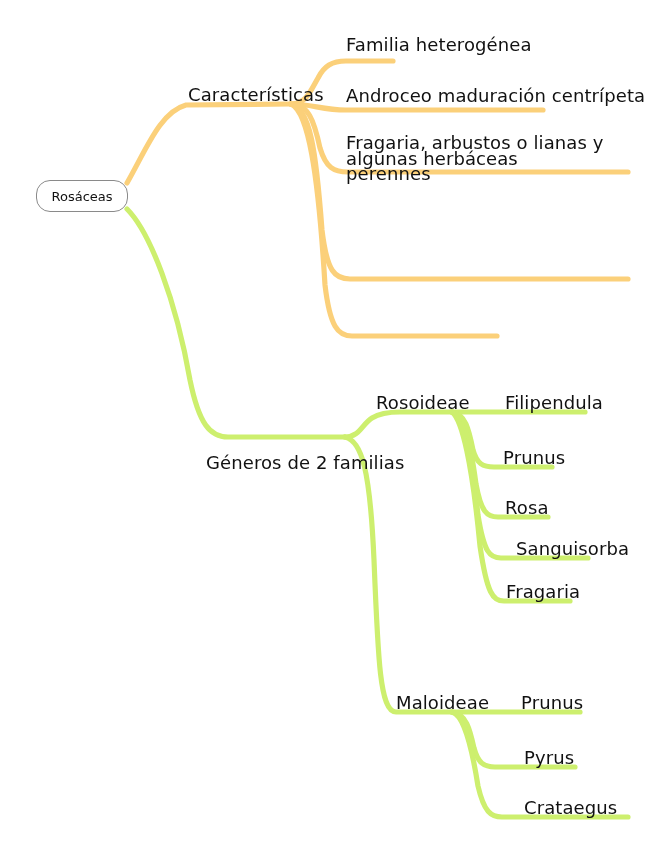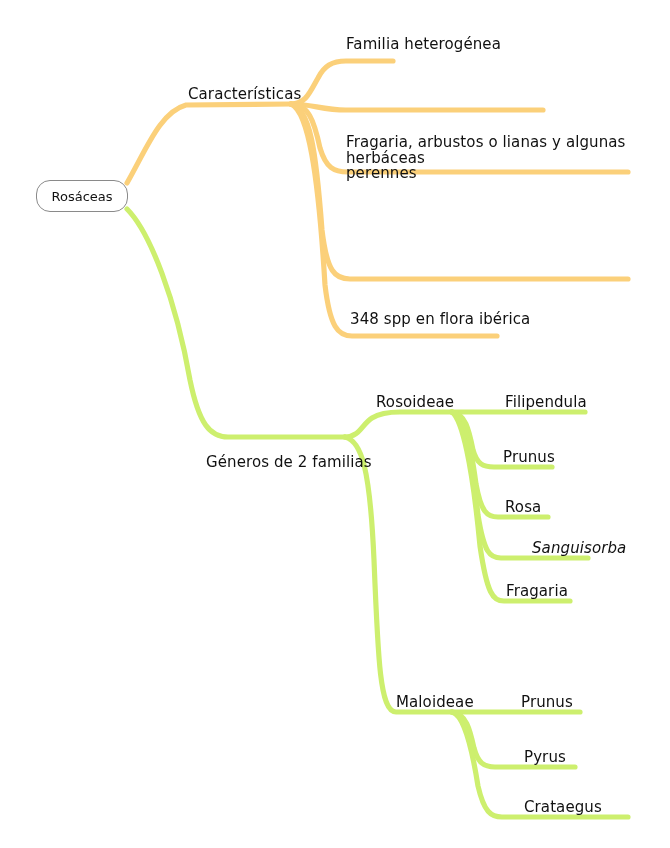--- a/index.html
+++ b/index.html
@@ -25,21 +25,21 @@
   svg.branches {
     position: absolute;
     left: 0;
     top: 0;
     width: 670px;
     height: 848px;
     pointer-events: none;
   }
   .node-label {
     position: absolute;
-    font-size: 15px;
+    font-size: 18px;
     line-height: 15.5px;
     letter-spacing: 0.1px;
     white-space: pre-wrap;
     color: #111111;
   }
   .root-node {
     position: absolute;
     left: 36px;
     top: 180px;
     width: 92px;
@@ -94,38 +94,38 @@
   </svg>
 
   <div class="root-node">
     <span>Rosáceas</span>
   </div>
 
   <div class="node-label" style="left:188px; top:87px;">Características</div>
 
   <div class="node-label" style="left:346px; top:37px;">Familia heterogénea</div>
 
+  <div class="node-label" style="left:346px; top:88px;">Androceo maduración centrípeta</div>
 
   <div class="node-label leaf-multiline" style="left:346px; top:135px; width:290px;">Fragaria, arbustos o lianas y algunas herbáceas
 perennes</div>
 
 
-  <div class="node-label" style="left:350px; top:312px;">348 spp en flora ibérica</div>
 
   <div class="node-label" style="left:206px; top:419px;margin-top:36px;">Géneros de 2 familias</div>
 
   <div class="node-label" style="left:376px; top:395px;">Rosoideae</div>
 
   <div class="node-label" style="left:505px; top:395px;">Filipendula</div>
 
   <div class="node-label" style="left:503px; top:450px;">Prunus</div>
 
   <div class="node-label" style="left:505px; top:500px;">Rosa</div>
 
-  <div class="node-label" style="left:532px; top:541px;font-style:italic;">Sanguisorba</div>
+  <div class="node-label" style="left:516px; top:541px;">Sanguisorba</div>
 
   <div class="node-label" style="left:506px; top:584px;">Fragaria</div>
 
   <div class="node-label" style="left:396px; top:695px;">Maloideae</div>
 
   <div class="node-label" style="left:521px; top:695px;">Prunus</div>
 
   <div class="node-label" style="left:524px; top:750px;">Pyrus</div>
 
   <div class="node-label" style="left:524px; top:800px;text-align:right;">Crataegus</div>

